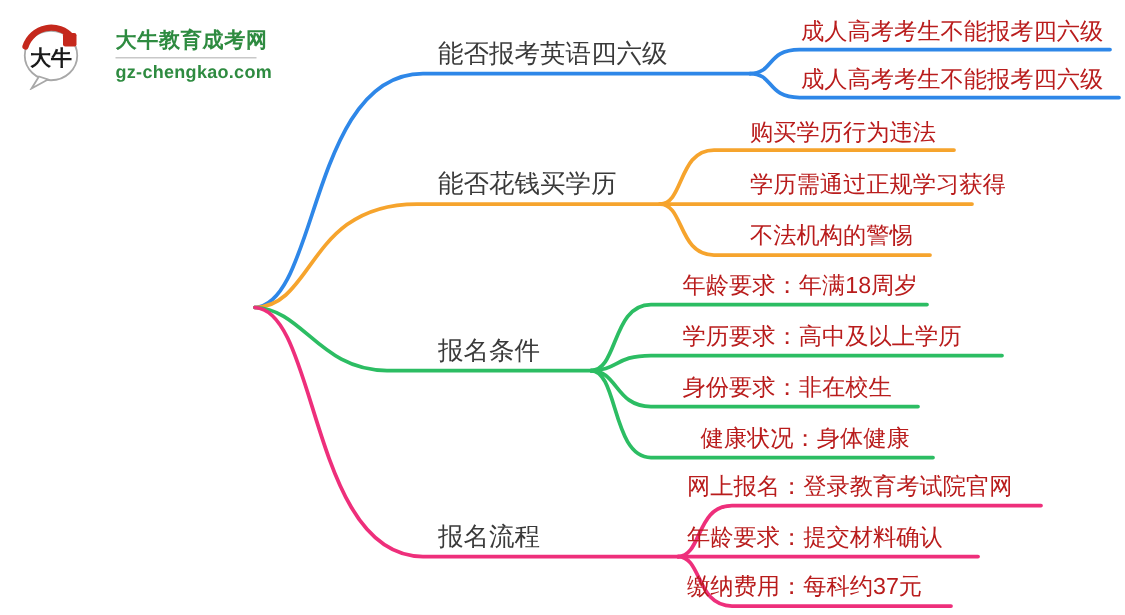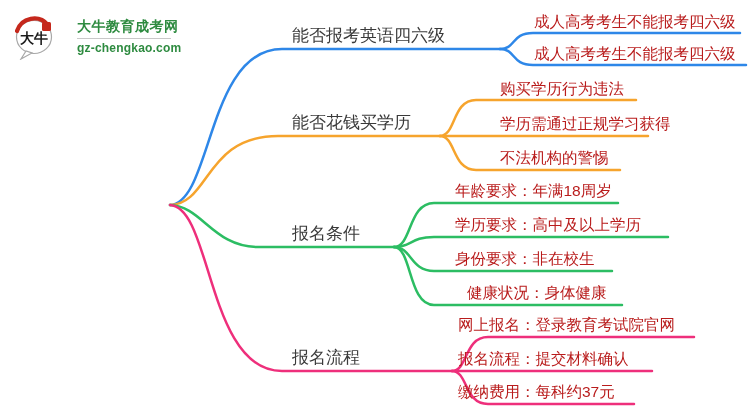--- a/index.html
+++ b/index.html
@@ -90,16 +90,16 @@
   <div class="node child-label" style="left:500px;top:148px;">不法机构的警惕</div>
 
   <div class="node branch-label" style="left:292px;top:223px;text-align:right;">报名条件</div>
   <div class="node child-label" style="left:455px;top:181px;">年龄要求：年满18周岁</div>
   <div class="node child-label" style="left:455px;top:215px;">学历要求：高中及以上学历</div>
   <div class="node child-label" style="left:455px;top:249px;">身份要求：非在校生</div>
   <div class="node child-label" style="left:455px;top:283px;margin-left:12px;">健康状况：身体健康</div>
 
   <div class="node branch-label" style="left:292px;top:347px;">报名流程</div>
   <div class="node child-label" style="left:458px;top:315px;">网上报名：登录教育考试院官网</div>
-  <div class="node child-label" style="left:458px;top:349px;">报名流程：提交材料确认</div>
+  <div class="node child-label" style="left:458px;top:349px;">年龄要求：提交材料确认</div>
   <div class="node child-label" style="left:458px;top:382px;">缴纳费用：每科约37元</div>
 
 </div>
 
 </body></html>

